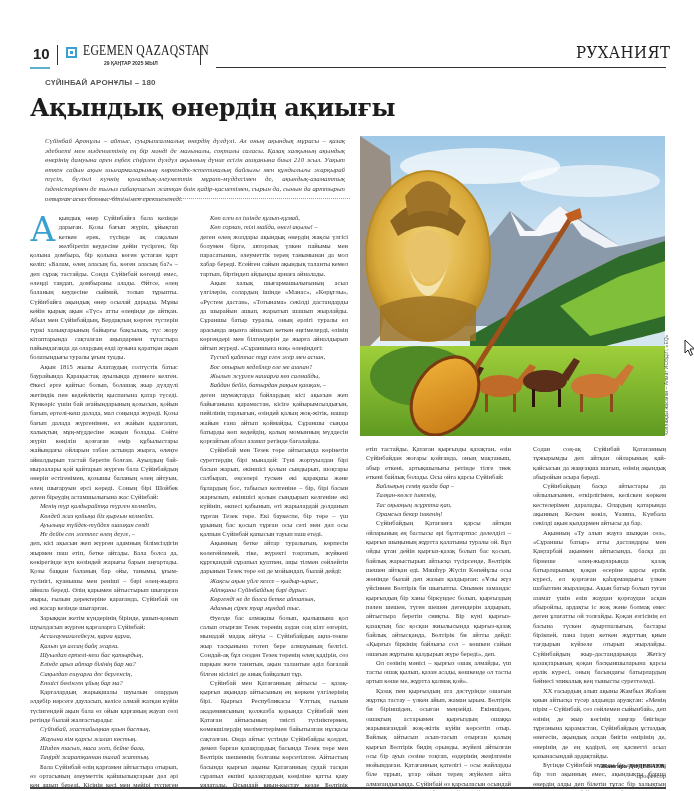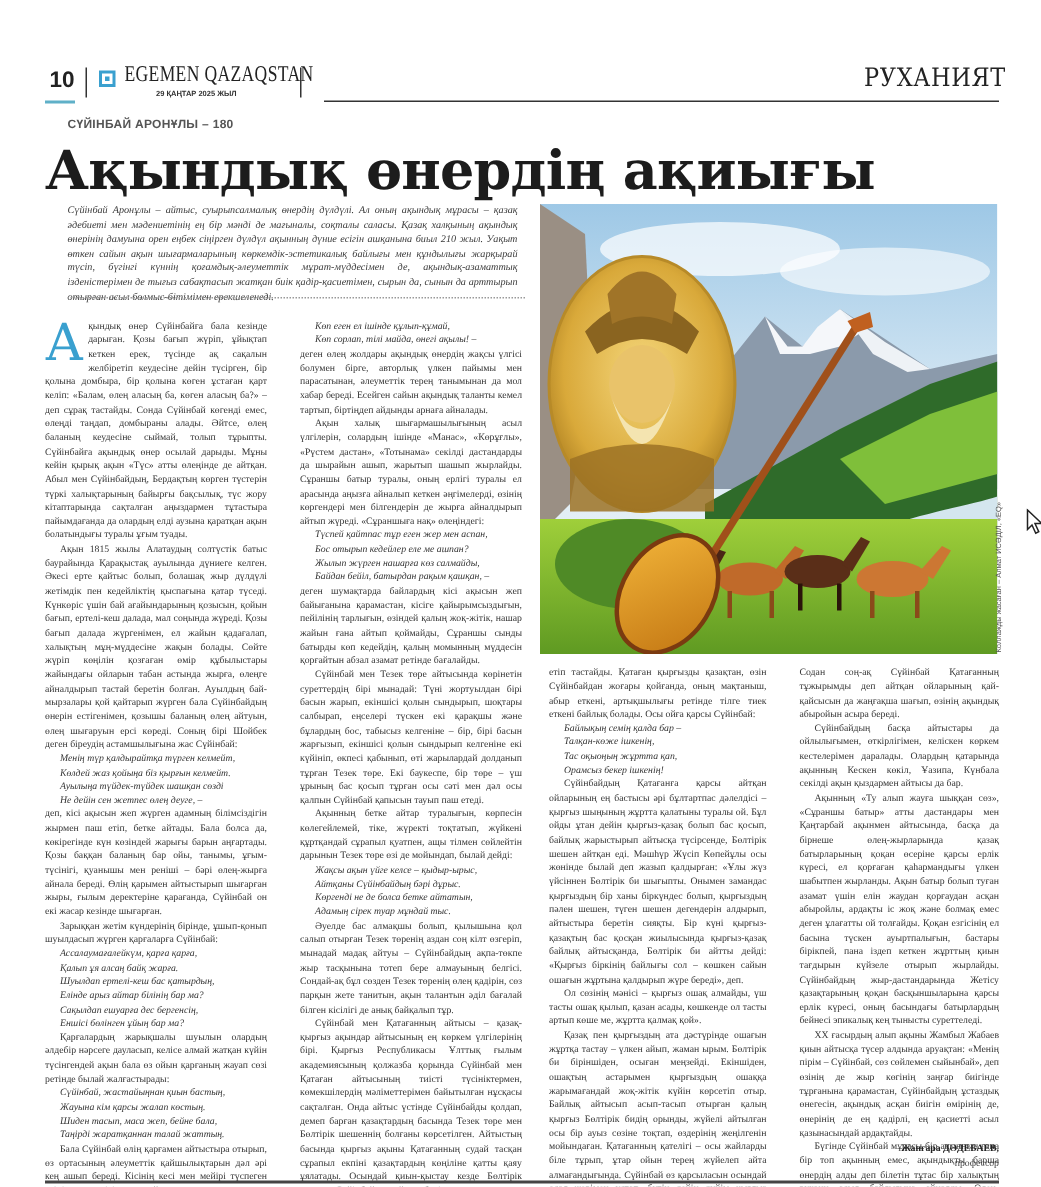--- a/index.html
+++ b/index.html
@@ -11,21 +11,21 @@
     .page-num-underline { position: absolute; left: 30px; top: 67px; width: 20px; height: 2px; background: #5fb0c8; }
     .sep { position: absolute; top: 45px; width: 1px; height: 20px; background: #333; }
     .logo-box { position: absolute; left: 66px; top: 47px; width: 11px; height: 11px; border: 2px solid #3aa0cf; }
     .logo-box::after { content: ""; position: absolute; left: 2px; top: 2px; width: 3px; height: 3px; background: #3aa0cf; }
     .paper-name { position: absolute; left: 83px; top: 42px; font-family: "Liberation Serif", serif; font-size: 15px; letter-spacing: 0.3px; transform: scaleX(0.78); transform-origin: left top; color: #222; white-space: nowrap; }
     .paper-date { position: absolute; left: 104px; top: 60px; font-size: 5px; font-weight: bold; color: #333; font-family: "Liberation Sans", sans-serif; }
     .rule-top { position: absolute; left: 216px; top: 67px; width: 450px; height: 1px; background: #333; }
     .section-name { position: absolute; left: 576px; top: 42px; font-size: 17px; letter-spacing: 0.5px; color: #222; font-family: "DejaVu Serif", serif; transform: scaleX(0.88); transform-origin: left top; }
 
     .kicker { position: absolute; left: 45px; top: 78px; font-family: "Liberation Sans", sans-serif; font-weight: bold; font-size: 8px; color: #555; letter-spacing: 0.2px; }
-    .headline { position: absolute; left: 30px; top: 93px; font-family: "DejaVu Serif", serif; font-size: 36px; color: #1c1c1c; white-space: nowrap; letter-spacing: -0.5px; }
+    .headline { position: absolute; left: 30px; top: 93px; font-family: "DejaVu Serif", serif; font-size: 24px; color: #1c1c1c; white-space: nowrap; letter-spacing: -0.5px; }
 
     .lead { position: absolute; left: 45px; top: 136px; width: 300px; font-style: italic; font-size: 6.8px; line-height: 9.6px; text-align: justify; color: #3a3a3a; }
 
     .lead-rule { position: absolute; left: 45px; top: 198px; width: 305px; height: 1px; border-top: 1px dotted #999; }
 
     .photo { position: absolute; left: 360px; top: 136px; width: 305px; height: 300px; overflow: hidden; }
     .photo-caption { position: absolute; left: 663px; top: 250px; width: 8px; height: 185px; writing-mode: vertical-rl; transform: rotate(180deg); font-size: 5px; color: #555; font-family: "Liberation Sans", sans-serif; white-space: nowrap; }
 
     .col { position: absolute; font-size: 6.5px; line-height: 9.3px; text-align: justify; color: #333; }
     .col p { text-indent: 10px; }

